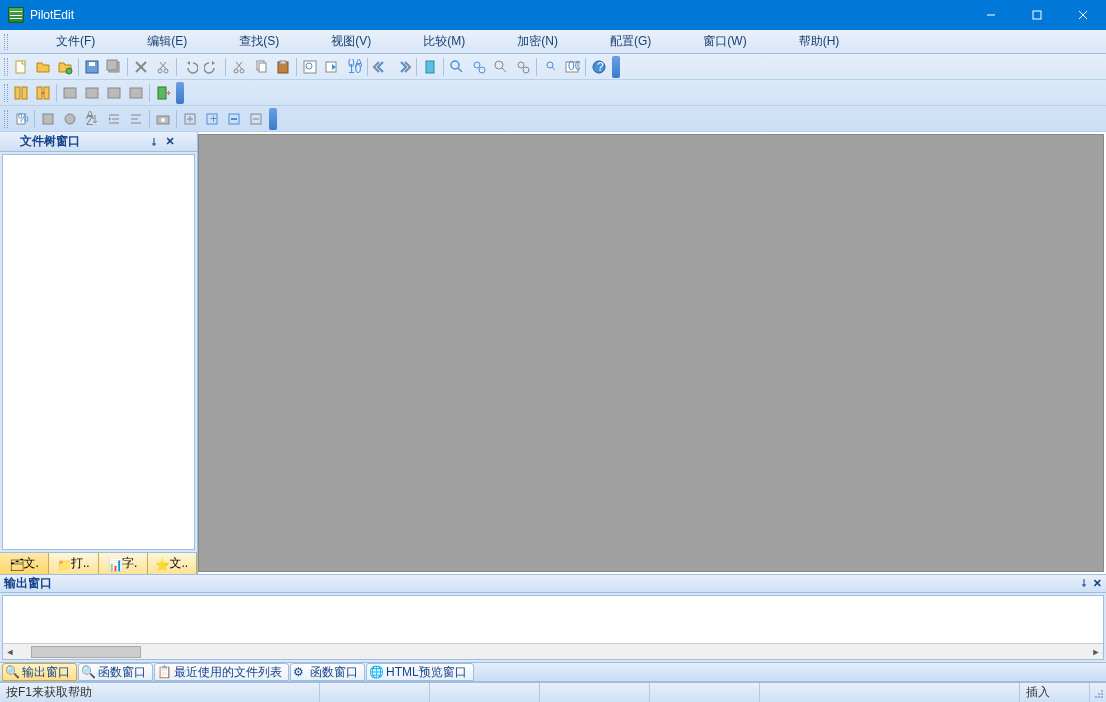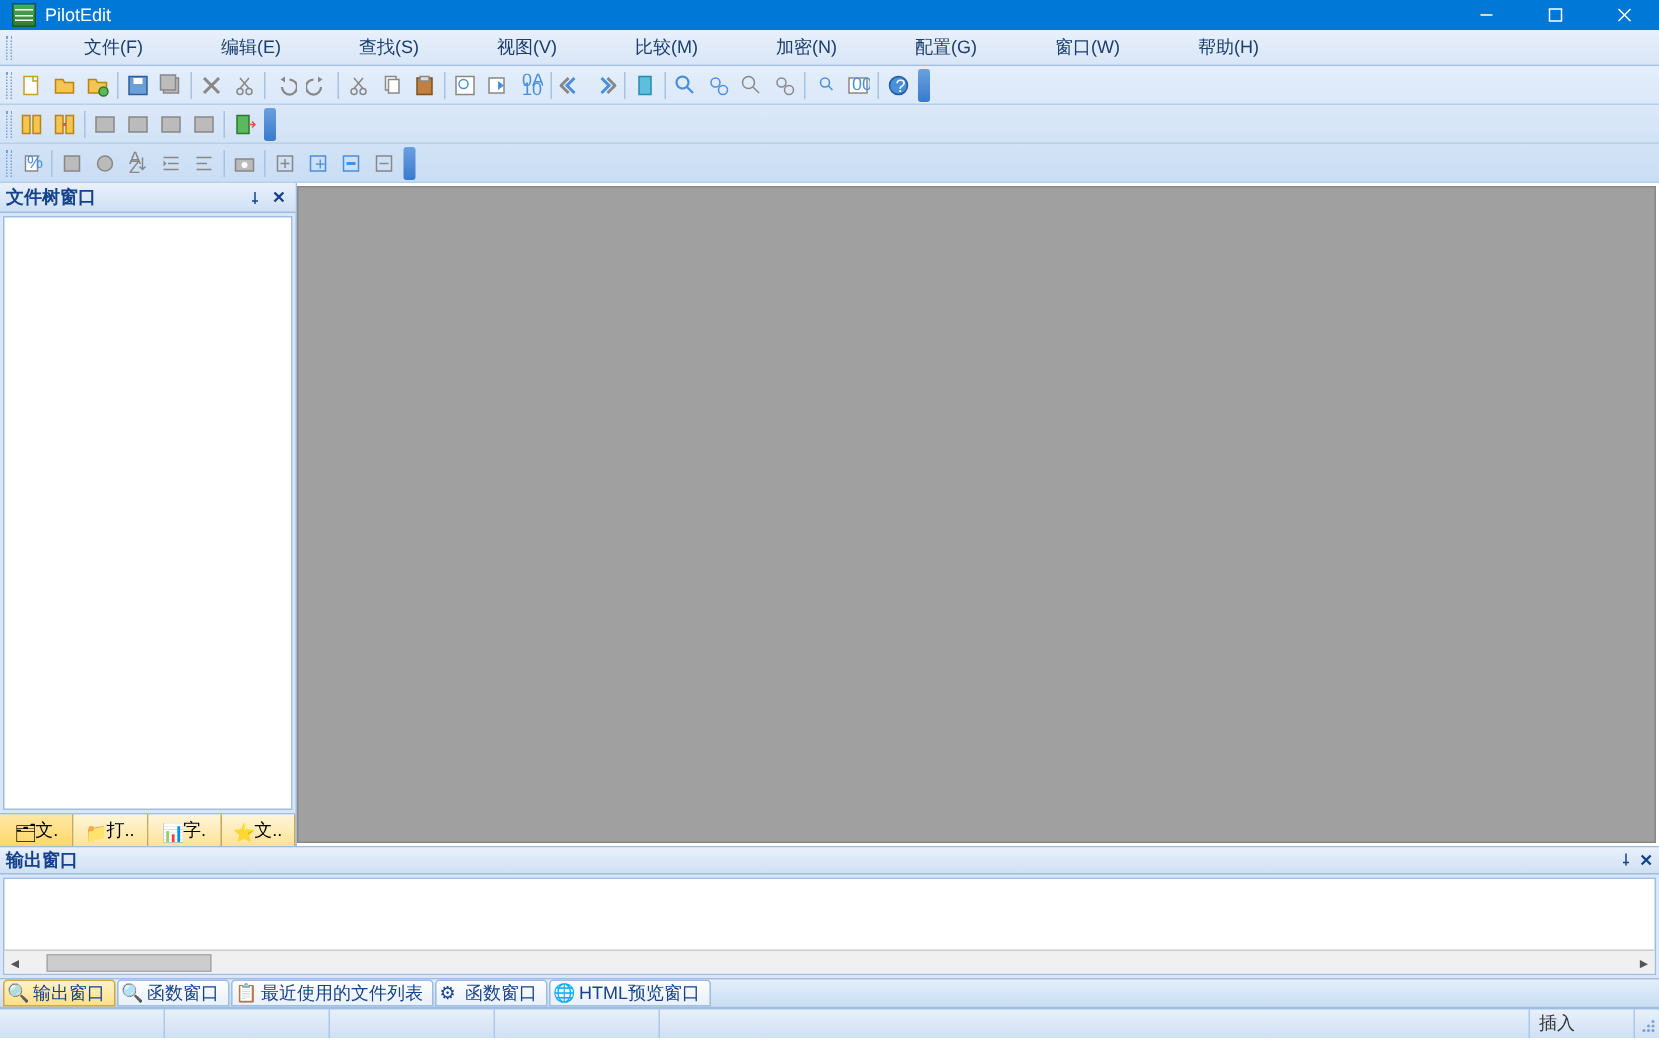--- a/index.html
+++ b/index.html
@@ -1,19 +1,19 @@
 <!DOCTYPE html>
 <html><head>
 <meta charset="utf-8">
 <style>
 * { margin: 0; padding: 0; box-sizing: border-box; font-family: "Microsoft YaHei", "SimSun", Tahoma, sans-serif; font-size: 12px; }
 body { width: 1106px; height: 702px; background: #fff; overflow: hidden; }
 
 
-.titlebar { height: 20px; background: #0078d7; display: flex; align-items: center; color: #fff; }
+.titlebar { height: 30px; background: #0078d7; display: flex; align-items: center; color: #fff; }
 .titlebar .app-icon { width: 16px; height: 16px; margin: 0 6px 0 8px; background: linear-gradient(#4caf50,#2e7d32); border: 1px solid #1b5e20; display:flex; flex-direction:column; justify-content:space-evenly; padding:1px;}
 .titlebar .app-icon div{height:1px;background:#fff;}
 .titlebar .title { flex: 1; font-size: 12px; }
 .titlebar .win-btns { display: flex; height: 100%; }
 .titlebar .win-btn { width: 46px; display: flex; align-items: center; justify-content: center; color: #fff; font-size: 12px; cursor: pointer; }
 
 
 .menubar { height: 24px; background: linear-gradient(#e8f0fb,#d9e6f7); border-bottom: 1px solid #9ebde0; display: flex; align-items: center; padding-left: 4px; gap: 36px; }
 .menubar .grip { width: 4px; height: 16px; border-left: 1px dotted #7a9fd0; border-right: 1px dotted #7a9fd0; margin-right: 4px; }
 .menubar .menu-item { padding: 3px 8px; cursor: pointer; color: #1a3e6e; }
@@ -23,21 +23,21 @@
 .toolbar { height: 26px; display: flex; align-items: center; padding: 0 2px; border-bottom: 1px solid #b8cfe9; }
 .toolbar .grip { width: 4px; height: 18px; border-left: 1px dotted #7a9fd0; border-right: 1px dotted #7a9fd0; margin: 0 2px; }
 .tb-btn { width: 22px; height: 22px; display: flex; align-items: center; justify-content: center; margin: 4px 0px; border-radius: 2px; cursor: pointer; font-size: 13px; }
 .tb-sep { width: 1px; height: 18px; background: #a8c2e0; margin: 0 2px; }
 .tb-end { width: 8px; height: 22px; background: linear-gradient(#6aa0e0,#3a7acc); border-radius: 2px; margin-left: 2px; }
 .tb-btn svg { width: 16px; height: 16px; }
 
 
 .main { display: flex; height: calc(702px - 30px - 24px - 78px - 20px - 108px); }
 .left-panel { width: 198px; background: #d9e6f7; display: flex; flex-direction: column; border-right: 1px solid #9ebde0; }
-.panel-header { height: 20px; background: linear-gradient(#e8f0fb,#cfe0f5); display: flex; align-items: center; padding: 0 4px; color: #15428b; font-weight: bold; border-bottom: 1px solid #9ebde0; }
+.panel-header { height: 20px; background: linear-gradient(#e8f0fb,#cfe0f5); display: flex; align-items: center; padding: 0 20px; color: #15428b; font-weight: bold; border-bottom: 1px solid #9ebde0; }
 .panel-header .spacer { flex: 1; }
 .panel-header .pin, .panel-header .close { width: 14px; height: 14px; display:flex; align-items:center; justify-content:center; cursor:pointer; color:#15428b; font-size:11px; margin-left:2px;}
 .panel-body { flex: 1; background: #fff; border: 1px solid #9ebde0; margin: 2px; }
 .left-tabs { height: 22px; display: flex; background: #cfe0f5; border-top: 1px solid #9ebde0; }
 .left-tab { flex: 1; display: flex; align-items: center; justify-content: center; font-size: 11px; background: linear-gradient(#fef6da,#fde396); border-right: 1px solid #c9a85a; cursor:pointer; overflow:hidden; white-space:nowrap;}
 .left-tab .ico { width:12px; height:12px; margin-right:2px; display:inline-block; }
 .left-tab:first-child { background: linear-gradient(#ffe8a6,#ffd76a); }
 
 .editor-area { flex: 1; background: #a0a0a0; border: 1px solid #888; margin: 2px 2px 2px 0; }
 
@@ -479,20 +479,21 @@
       <span class="ico">⚙</span>
       <span>函数窗口</span>
     </div>
   <div class="bottom-tab">
       <span class="ico">🌐</span>
       <span>HTML预览窗口</span>
     </div>
 </div>
 
 <div class="statusbar">
+  <div class="cell first">按F1来获取帮助</div>
   <div class="cell mid"></div>
   <div class="cell mid"></div>
   <div class="cell mid"></div>
   <div class="cell mid"></div>
   <div class="spacer"></div>
   <div class="cell" style="width:70px;">插入</div>
   <div class="grip-corner">
     <svg viewBox="0 0 10 10">
         <circle cx="8" cy="2" r="1" fill="#7a9fd0"></circle>
         <circle cx="5" cy="5" r="1" fill="#7a9fd0"></circle>

